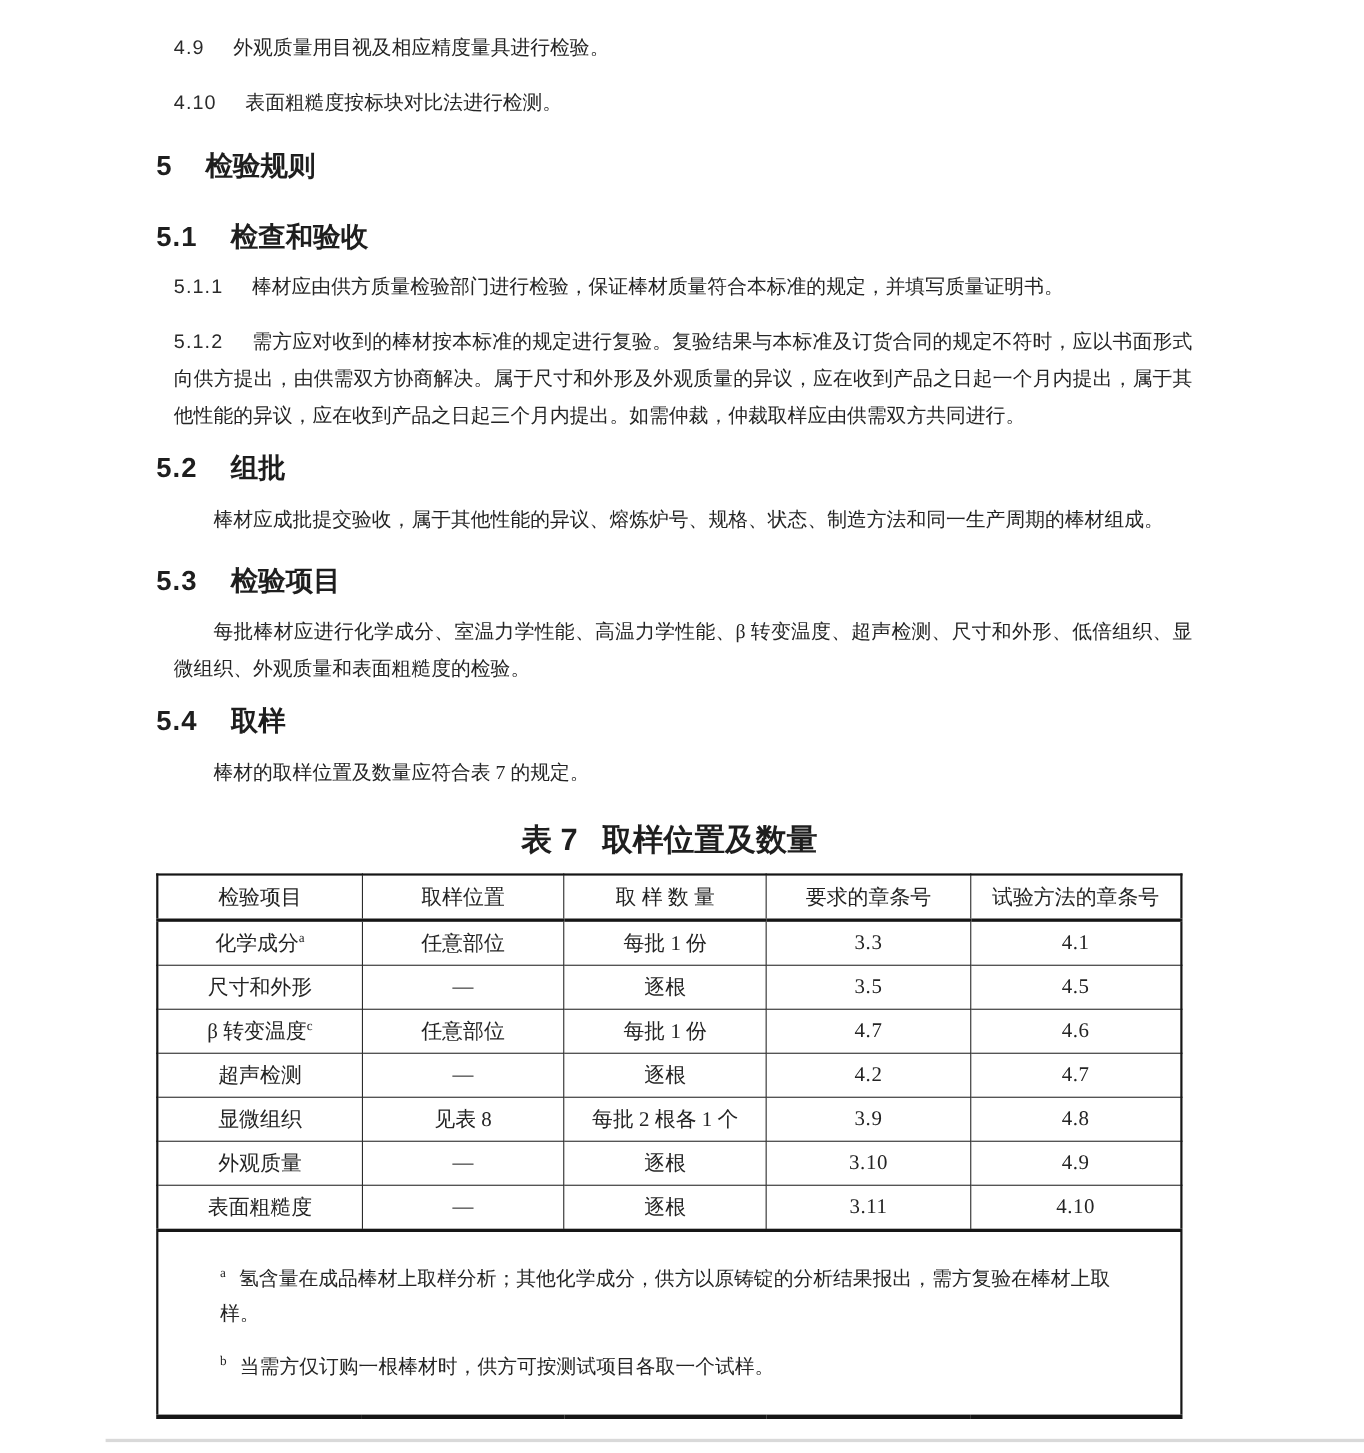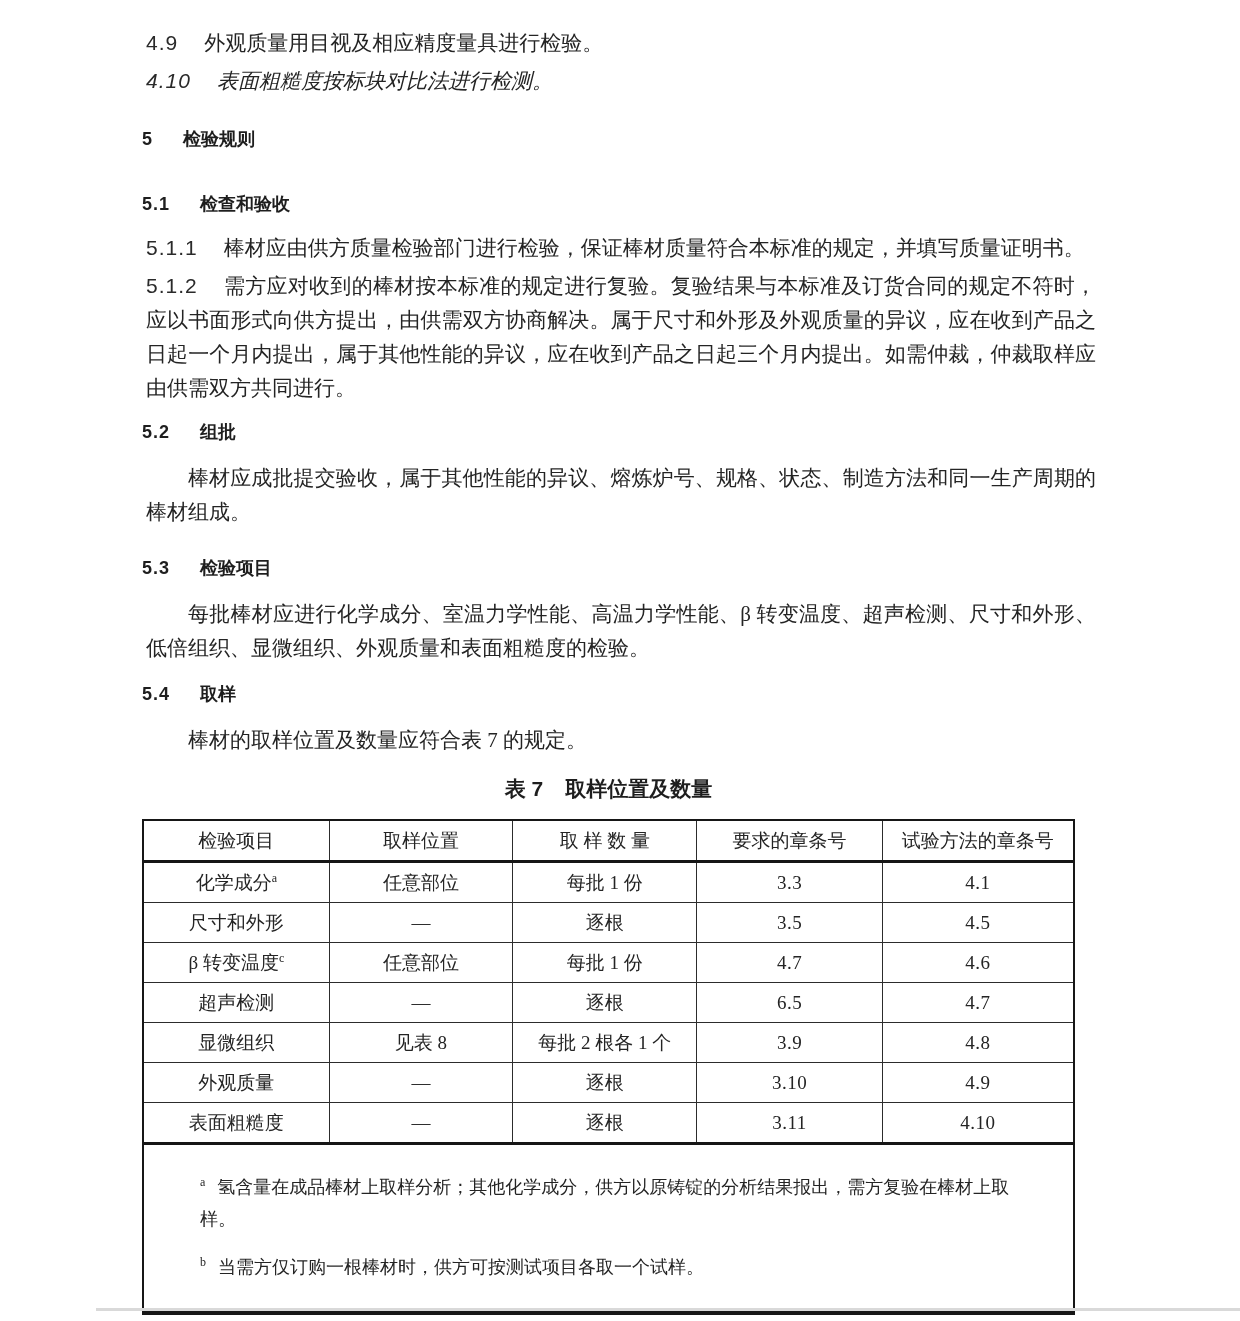--- a/index.html
+++ b/index.html
@@ -9,52 +9,52 @@
     font-family:"Liberation Serif","DejaVu Serif",serif;
     overflow:hidden;
   }
   .doc{
     position:absolute;inset:0;
     padding:0 140px 0 142px;
     box-sizing:border-box;
   }
   
   .para{
-    font-size:21px;line-height:34px;margin:4px;
+    font-size:18px;line-height:34px;margin:16px;
     text-align:justify;color:#242424;
   }
   .para.indent{text-indent:2em;}
   .cnum{
     font-family:"Liberation Sans","DejaVu Sans",sans-serif;
     margin-right:26px;letter-spacing:1px;color:#2a2a2a;
   }
   
   .hsec{
     font-family:"Liberation Sans","DejaVu Sans",sans-serif;
-    font-weight:bold;font-size:18px;line-height:30px;margin:0;color:#1e1e1e;
+    font-weight:bold;font-size:25px;line-height:30px;margin:0;color:#1e1e1e;
   }
   .hsec .hnum{margin-right:30px;letter-spacing:1px;}
   
   .m-p49{margin-top:26px;}
-  .m-p410{margin-top:0;font-style:italic;}
+  .m-p410{margin-top:0;}
   .m-h5{margin-top:26px;}
   .m-h51{margin-top:35px;}
   .m-p511{margin-top:12px;}
   .m-p512{margin-top:0;}
   .m-h52{margin-top:12px;}
   .m-p52{margin-top:14px;}
   .m-h53{margin-top:24px;}
   .m-p53{margin-top:14px;}
   .m-h54{margin-top:14px;}
   .m-p54{margin-top:14px;}
   
   .tbl-caption{
-    width:933px;margin:17px 0 0 0;text-align:center;
+    width:933px;margin:30px 0 0 0;text-align:center;
     font-family:"Liberation Sans","DejaVu Sans",sans-serif;
-    font-weight:bold;font-size:21px;line-height:30px;color:#1e1e1e;
+    font-weight:bold;font-size:28px;line-height:30px;color:#1e1e1e;
   }
   .tbl-caption .cap-label{margin-right:22px;}
   
   table.t7{
     width:933px;margin-top:15px;border-collapse:collapse;table-layout:fixed;
     border:2px solid #161616;
     border-bottom-width:4px;
     font-size:19px;color:#242424;
   }
   table.t7 col.c1{width:20.0%;}
@@ -150,21 +150,21 @@
         <td><span>β 转变温度</span><sup>c</sup></td>
         <td>任意部位</td>
         <td>每批 1 份</td>
         <td class="num-cell">4.7</td>
         <td class="num-cell">4.6</td>
       </tr>
       <tr>
         <td><span>超声检测</span><sup></sup></td>
         <td>—</td>
         <td>逐根</td>
-        <td class="num-cell">6.5</td>
+        <td class="num-cell">4.2</td>
         <td class="num-cell">4.7</td>
       </tr>
       <tr>
         <td><span>显微组织</span><sup></sup></td>
         <td>见表 8</td>
         <td>每批 2 根各 1 个</td>
         <td class="num-cell">3.9</td>
         <td class="num-cell">4.8</td>
       </tr>
       <tr>

